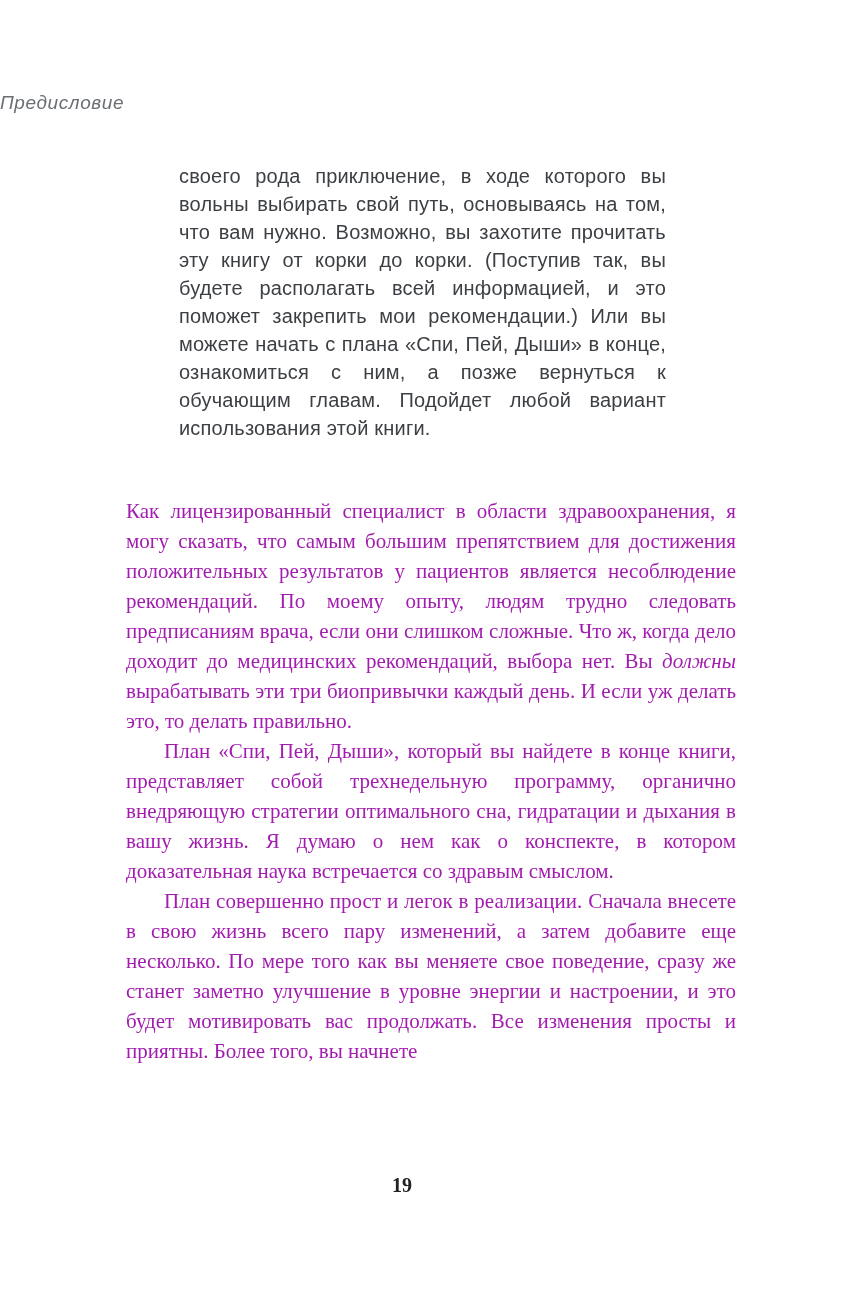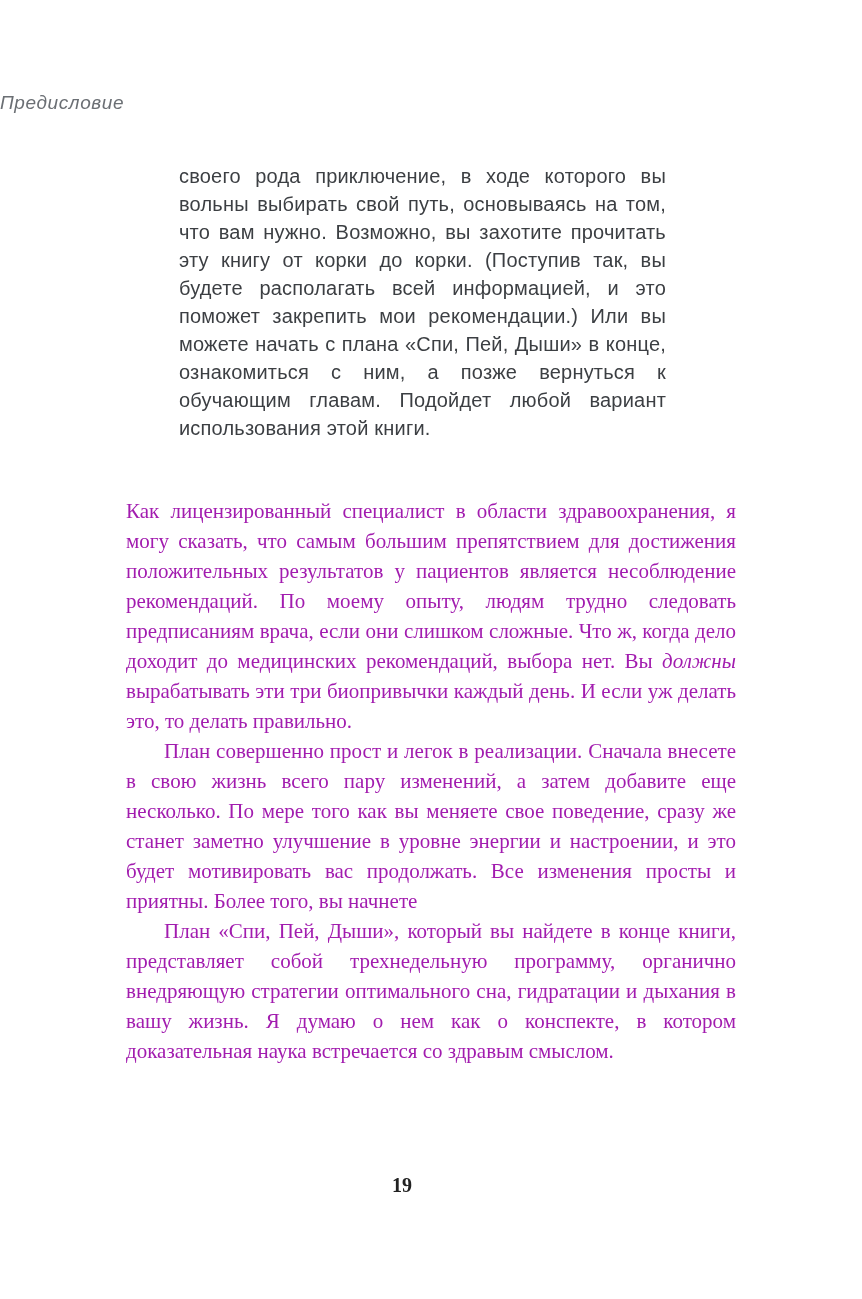--- a/index.html
+++ b/index.html
@@ -80,19 +80,19 @@
 <div class="page">
 
   <div class="running-head">Предисловие</div>
 
   <div class="quote-block">
     <p class="quote-text">своего рода приключение, в ходе которого вы вольны выбирать свой путь, основываясь на том, что вам нужно. Возможно, вы захотите прочитать эту книгу от корки до корки. (Поступив так, вы будете располагать всей информацией, и это поможет закрепить мои рекомендации.) Или вы можете начать с плана «Спи, Пей, Дыши» в конце, ознакомиться с ним, а позже вернуться к обучающим главам. Подойдет любой вариант использования этой книги.</p>
   </div>
 
   <div class="body-text">
       <p class=""><span>Как лицензированный специалист в области здравоохранения, я могу сказать, что самым большим препятствием для достижения положительных результатов у пациентов является несоблюдение рекомендаций. По моему опыту, людям трудно следовать предписаниям врача, если они слишком сложные. Что ж, когда дело доходит до медицинских рекомендаций, выбора нет. Вы </span><span class="it">должны</span><span> вырабатывать эти три биопривычки каждый день. И если уж делать это, то делать правильно.</span></p>
+      <p class="indent"><span>План «Спи, Пей, Дыши», который вы найдете в конце книги, представляет собой трехнедельную программу, органично внедряющую стратегии оптимального сна, гидратации и дыхания в вашу жизнь. Я думаю о нем как о конспекте, в котором доказательная наука встречается со здравым смыслом.</span></p>
       <p class="indent"><span>План совершенно прост и легок в реализации. Сначала внесете в свою жизнь всего пару изменений, а затем добавите еще несколько. По мере того как вы меняете свое поведение, сразу же станет заметно улучшение в уровне энергии и настроении, и это будет мотивировать вас продолжать. Все изменения просты и приятны. Более того, вы начнете</span></p>
-      <p class="indent"><span>План «Спи, Пей, Дыши», который вы найдете в конце книги, представляет собой трехнедельную программу, органично внедряющую стратегии оптимального сна, гидратации и дыхания в вашу жизнь. Я думаю о нем как о конспекте, в котором доказательная наука встречается со здравым смыслом.</span></p>
     </div>
 
   <div class="page-number">19</div>
 
 </div>
 
 </body></html>

